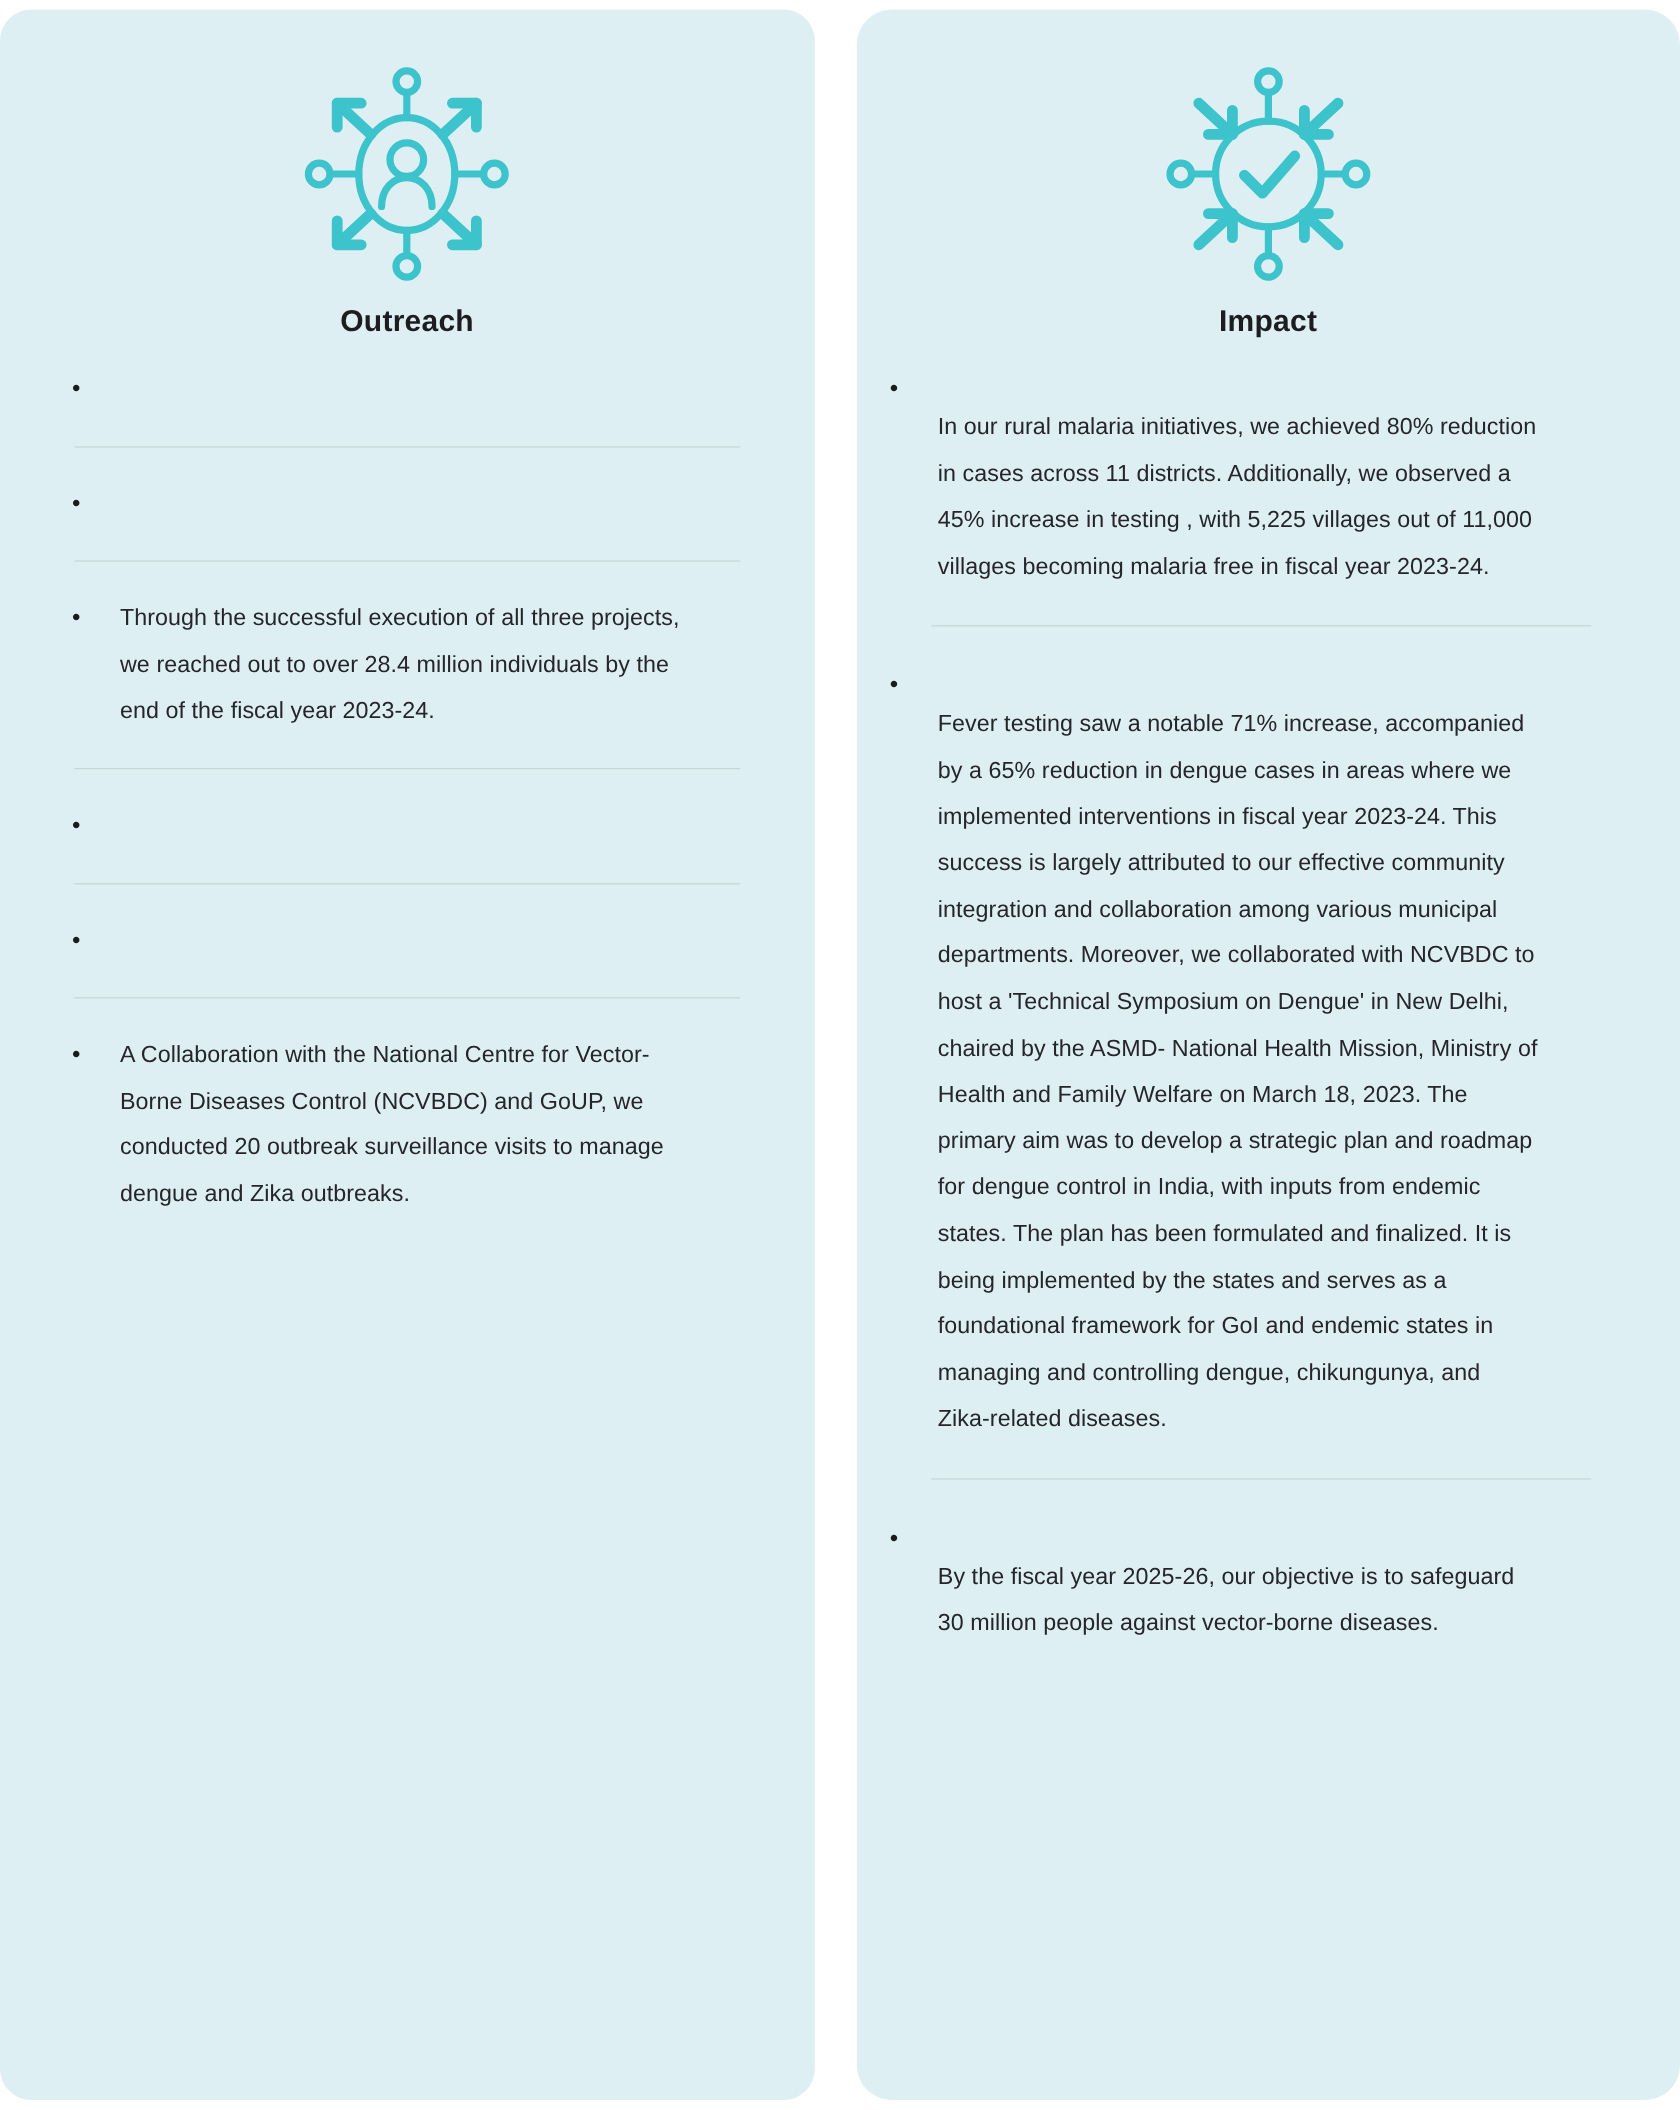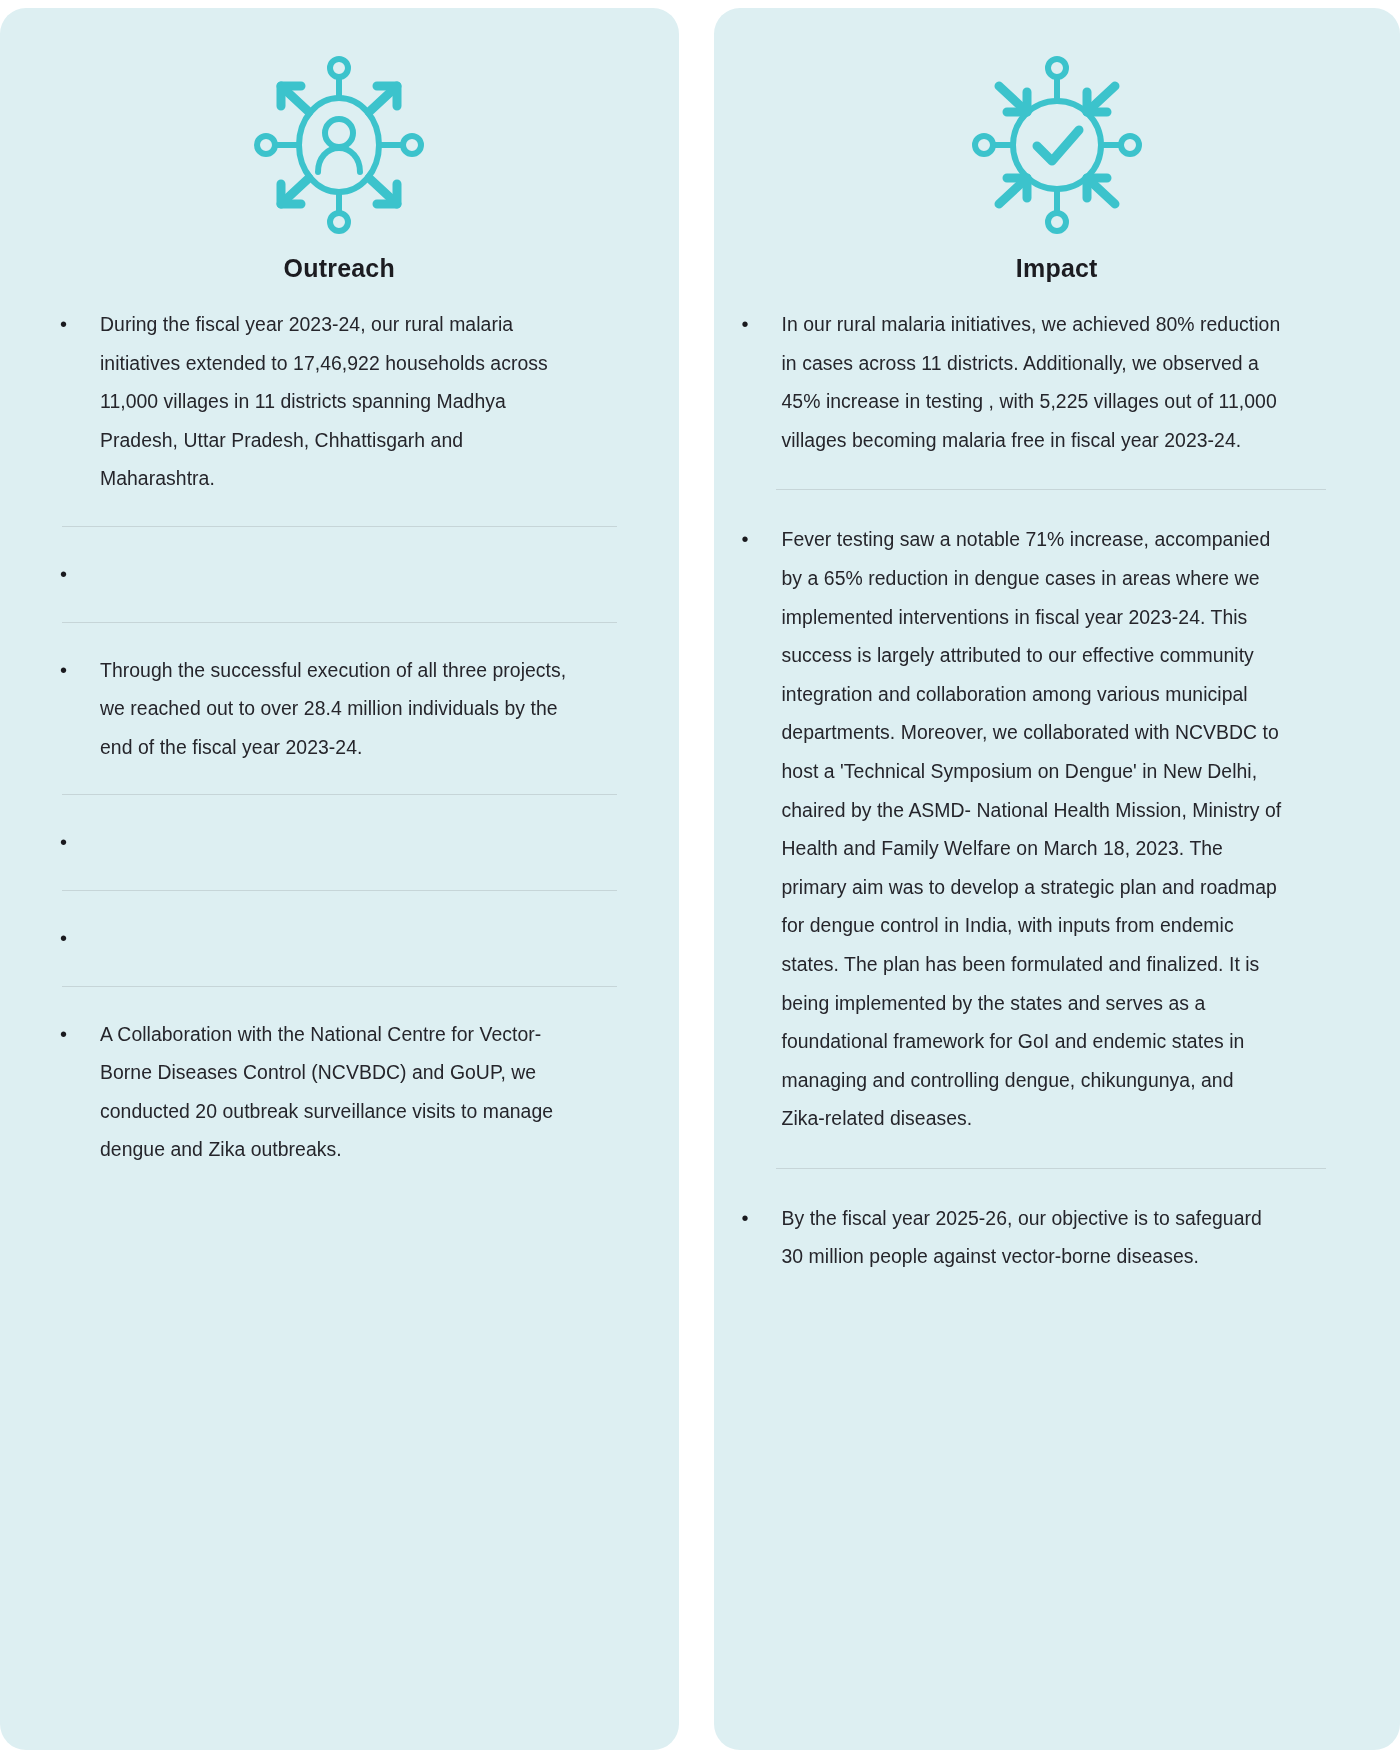--- a/index.html
+++ b/index.html
@@ -20,21 +20,21 @@
     background: #ffffff;
   }
 
   .card {
     background: #ddeff2;
     border-radius: 26px;
     position: relative;
   }
 
   .card-left  { width: 680px; margin-left: 0; }
-  .card-right { width: 688px; }
+  .card-right { width: 688px; border-radius: 29px; }
 
   .icon-wrap {
     display: flex;
     justify-content: center;
     align-items: flex-end;
     padding-top: 56px;
     height: 232px;
   }
 
   .card-title {
@@ -76,21 +76,21 @@
   .card-left .bullet-text { width: 470px; }
   .card-left .divider {
     height: 1px;
     background: #c6d5d8;
     margin: 28px 8px 28px 8px;
   }
 
   
   .card-right .bullets { padding: 0 64px 0 22px; }
   .card-right .bullet-dot  { width: 46px; padding-left: 6px; }
-  .card-right .bullet-text { width: 500px; }
+  .card-right .bullet-text { width: 500px; margin-top: 32px; }
   .card-right .divider {
     height: 1px;
     background: #c6d5d8;
     margin: 30px 10px 30px 40px;
   }
 
   .spacer-bottom { height: 40px; }
 
   svg { display: block; }
 </style>
@@ -131,21 +131,20 @@
         </svg>
       </span>
     </div>
 
     <h2 class="card-title">Outreach</h2>
 
     <div class="bullets">
 
       <div class="bullet-row">
         <span class="bullet-dot">•</span>
-        <p class="bullet-text">During  the fiscal year 2023-24, our rural malaria initiatives extended to 17,46,922 households across 11,000 villages in 11 districts spanning Madhya Pradesh, Uttar Pradesh, Chhattisgarh and Maharashtra.</p>
       </div>
       <div class="divider"></div>
 
       <div class="bullet-row">
         <span class="bullet-dot">•</span>
       </div>
       <div class="divider"></div>
 
       <div class="bullet-row">
         <span class="bullet-dot">•</span>

